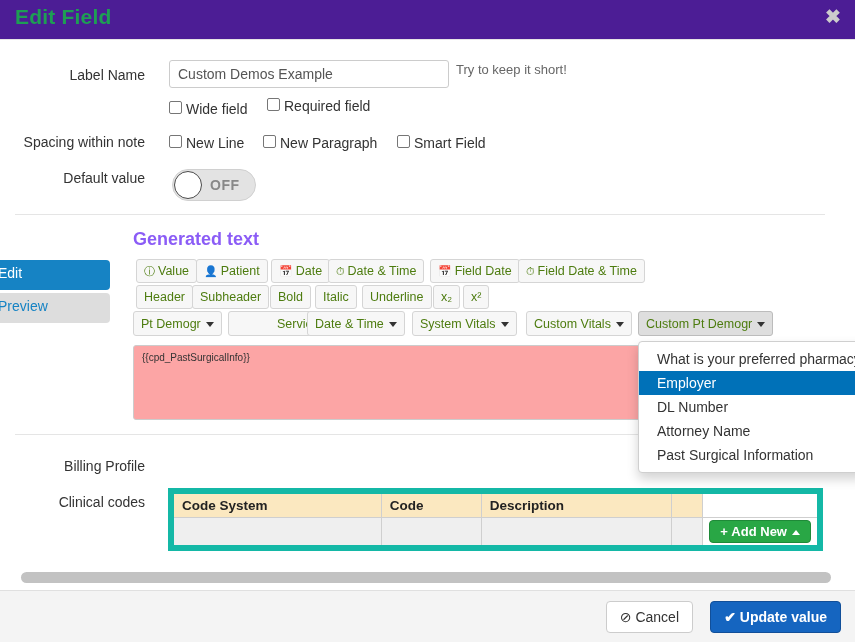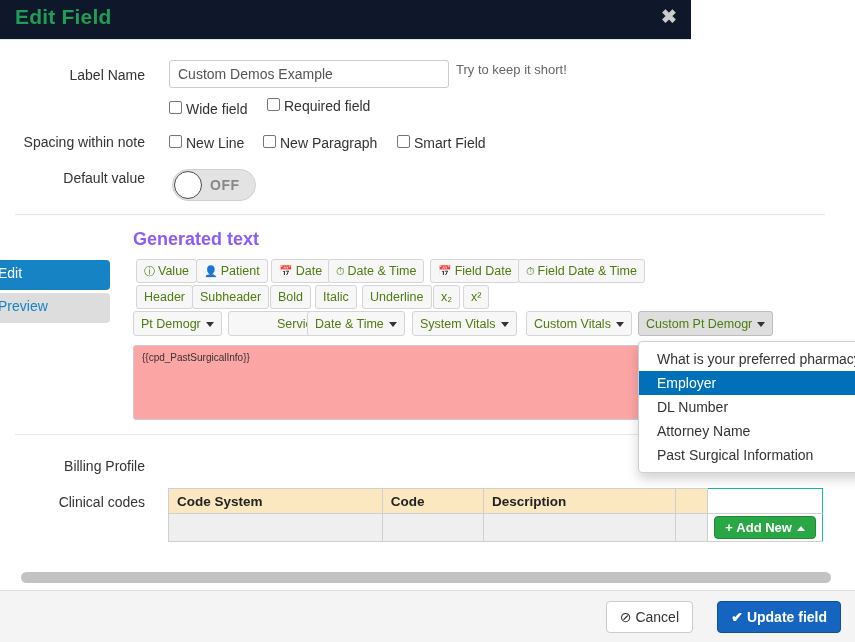--- a/index.html
+++ b/index.html
@@ -15,23 +15,23 @@
   .modal {
     position: relative;
     width: 855px; height: 642px;
     background: #ffffff;
     overflow: hidden;
   }
 
   
   .modal-header {
     position: absolute; left: 0; top: 0;
-    width: 691px; height: 40px;
+    width: 855px; height: 40px;
     border-bottom: 1px solid #e5e5e5;
-    background: #0f172a;
+    background: #4c1d95;
   }
   .modal-title {
     position: absolute; left: 15px; top: 5px;
     font-size: 21px;
     font-weight: bold;
     color: #1e9e54;
     letter-spacing: .2px;
   }
   .close-btn {
     position: absolute; right: 14px; top: 7px;
@@ -212,21 +212,21 @@
     padding: 0 11px;
     color: #333;
     font-family: "Liberation Sans", sans-serif;
     cursor: pointer;
     line-height: 28px;
   }
   .codes-table {
     position: absolute;
     left: 168px; top: 488px;
     width: 655px;
-    border: 1px solid #14b8a6;
+    border: 6px solid #14b8a6;
     border-collapse: collapse;
     background: #0ea5e9;
   }
   .codes-table th {
     background: #fbe8c0;
     border: 1px solid #cfcfcf;
     font-size: 13.5px;
     font-weight: bold;
     color: #222;
     text-align: left;
@@ -412,16 +412,16 @@
     <div class="dd-item">Attorney Name</div>
     <div class="dd-item">Past Surgical Information</div>
   </div>
 
   <div class="hscroll-track">
     <div class="hscroll-thumb"></div>
   </div>
 
   <div class="modal-footer">
     <button class="btn-footer btn-cancel"><span>⊘</span>&nbsp;<span>Cancel</span></button>
-    <button class="btn-footer btn-update"><span>✔</span>&nbsp;<span>Update field</span></button>
+    <button class="btn-footer btn-update"><span>✔</span>&nbsp;<span>Update value</span></button>
   </div>
 
 </div>
 
 </body></html>

